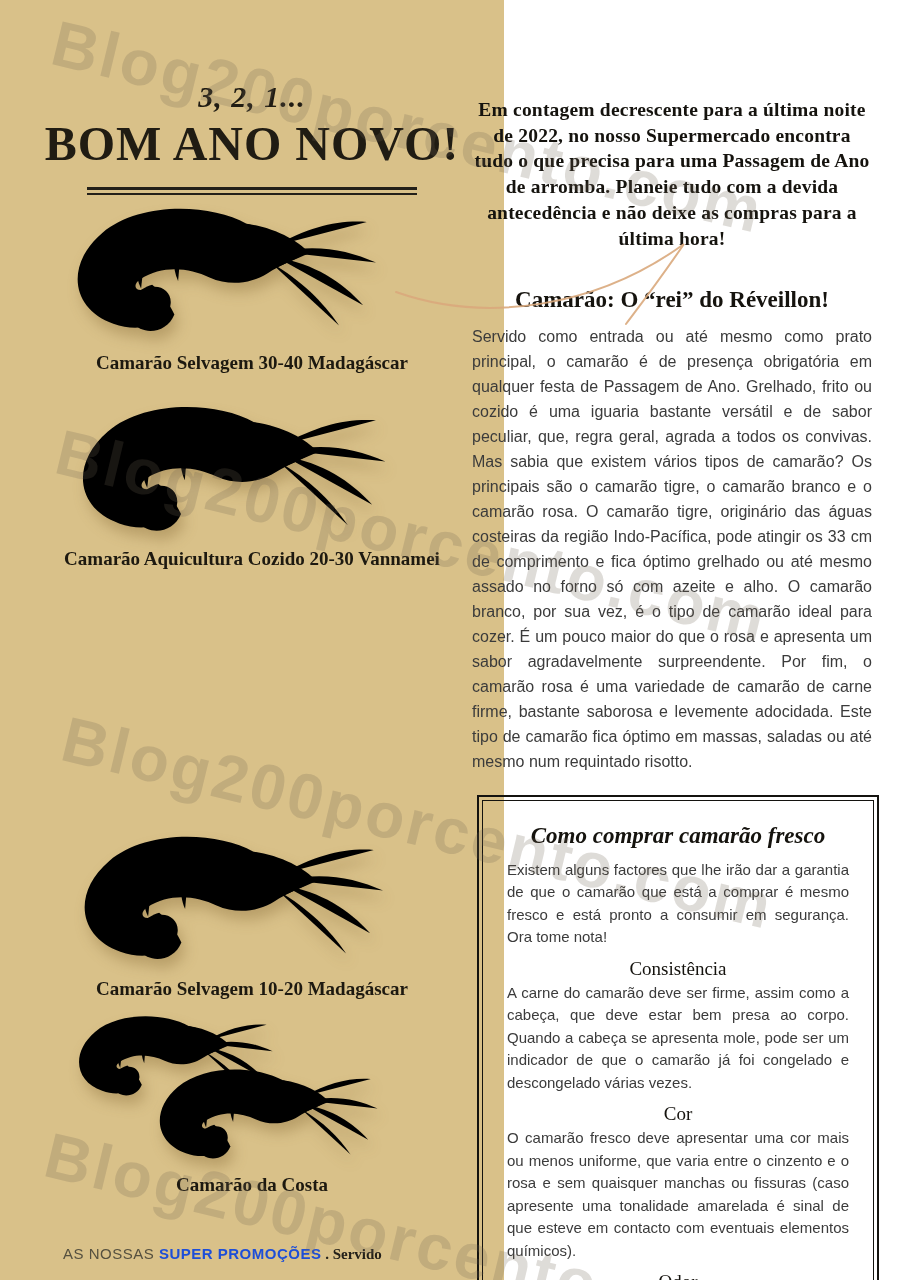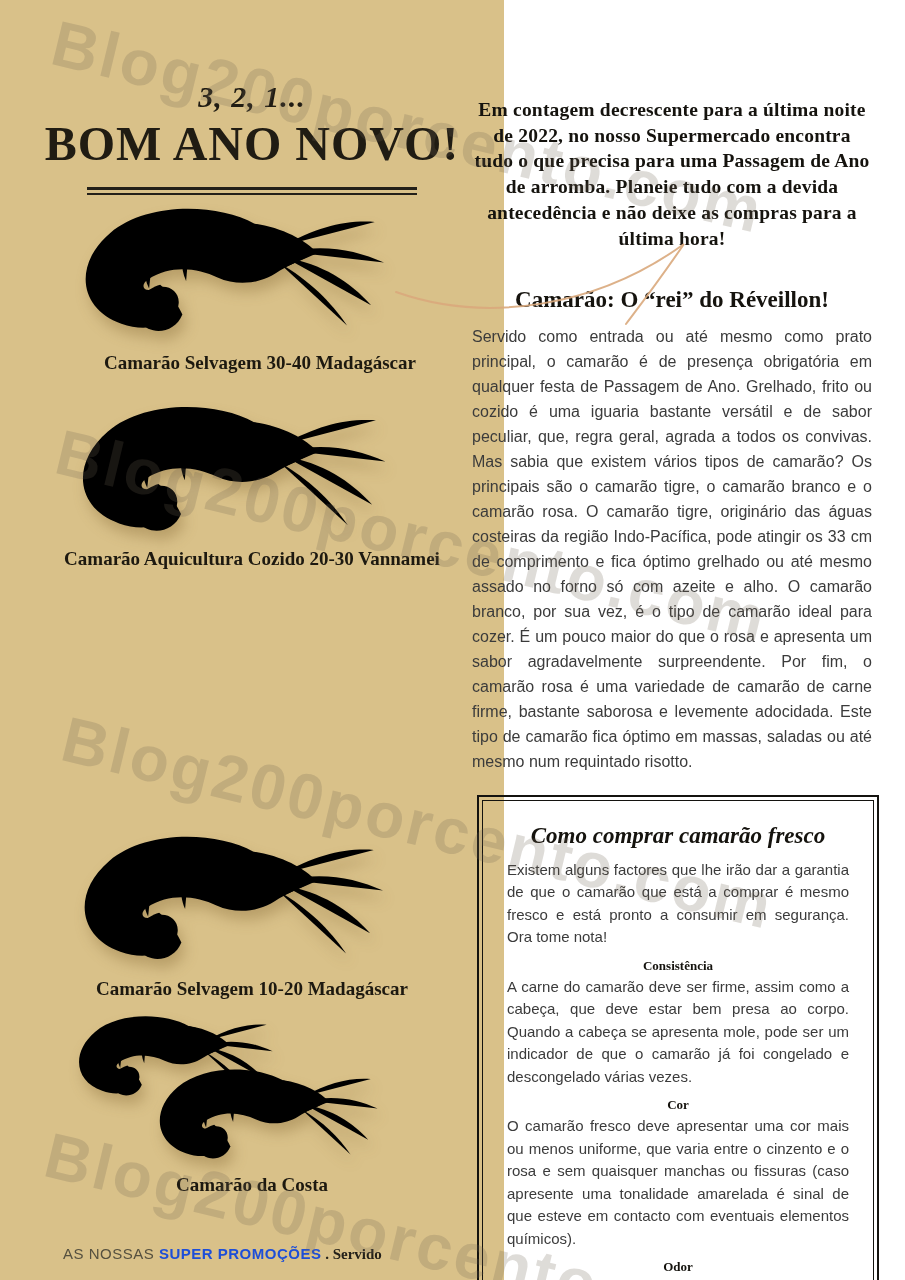--- a/index.html
+++ b/index.html
@@ -22,21 +22,21 @@
     font-size:48px; letter-spacing:1px; margin-top:2px;
   }
   .title-rule { width:330px; margin:16px auto 0; border-top:3px solid #232019; }
   .title-rule span { display:block; border-top:2px solid #232019; margin-top:3px; }
 
   .fig { position:absolute; width:100%; margin:0; text-align:center; }
   .fig figcaption {
     font-family:"Liberation Serif", serif; font-weight:bold; font-size:19px;
     color:#1d1910; margin-top:4px;
   }
-  .fig1 { top:196px;margin-left:8px; } .fig2 { top:392px; } .fig3 { top:588px; }
+  .fig1 { top:196px; } .fig2 { top:392px; } .fig3 { top:588px; }
   .fig4 { top:824px;text-align:center; } .fig5 { top:1008px; }
   .imgwrap { position:relative; width:100%; }
   .fig1 .imgwrap { height:152px; } .fig2 .imgwrap { height:152px; }
   .fig3 .imgwrap { height:185px; } .fig4 .imgwrap { height:150px; }
   .fig5 .imgwrap { height:162px; }
 
   .shrimp-svg { position:absolute; filter:drop-shadow(4px 9px 7px rgba(110,80,30,0.30)); overflow:visible; }
 
   .v1 { --body:#ef8f60; --hl:#fcd9bd; --seg:#d4693f; --tail:#d64531; --ant:#d08656; --hd:#e5723f; --patch:transparent; }
   .v2 { --body:#f5ab88; --hl:#fdece2; --seg:#de8a64; --tail:#d9402b; --ant:#d99a74; --hd:#ef9468; --patch:rgba(255,246,238,.75); }
@@ -77,22 +77,22 @@
   }
   .tips-inner { border:1.5px solid #14130f; padding:16px 24px 14px; }
   .tips-title {
     margin:6px 0 10px; text-align:center;
     font-family:"Liberation Serif", serif; font-style:italic; font-weight:bold;
     font-size:23px; color:#15130e;
   }
   .tips-text { margin:0 0 4px; text-align:justify; font-size:15px; line-height:1.5; color:#3b3b3b; }
   .tips-heading {
     margin:9px 0 2px; text-align:center;
-    font-family:"Liberation Serif", serif; font-weight:bold;
-    font-size:13px; color:#15130e;
+    font-family:"Liberation Serif", serif; font-weight:normal;
+    font-size:19px; color:#15130e;
   }
 
   
   .antenna-deco { position:absolute; left:392px; top:222px; width:330px; height:120px; pointer-events:none; }
 
   
   .wm {
     position:absolute; z-index:6; pointer-events:none; white-space:nowrap;
     font-family:"Liberation Sans", sans-serif; font-weight:bold;
     font-size:64px; letter-spacing:3px; color:#6f6352; opacity:.22;

